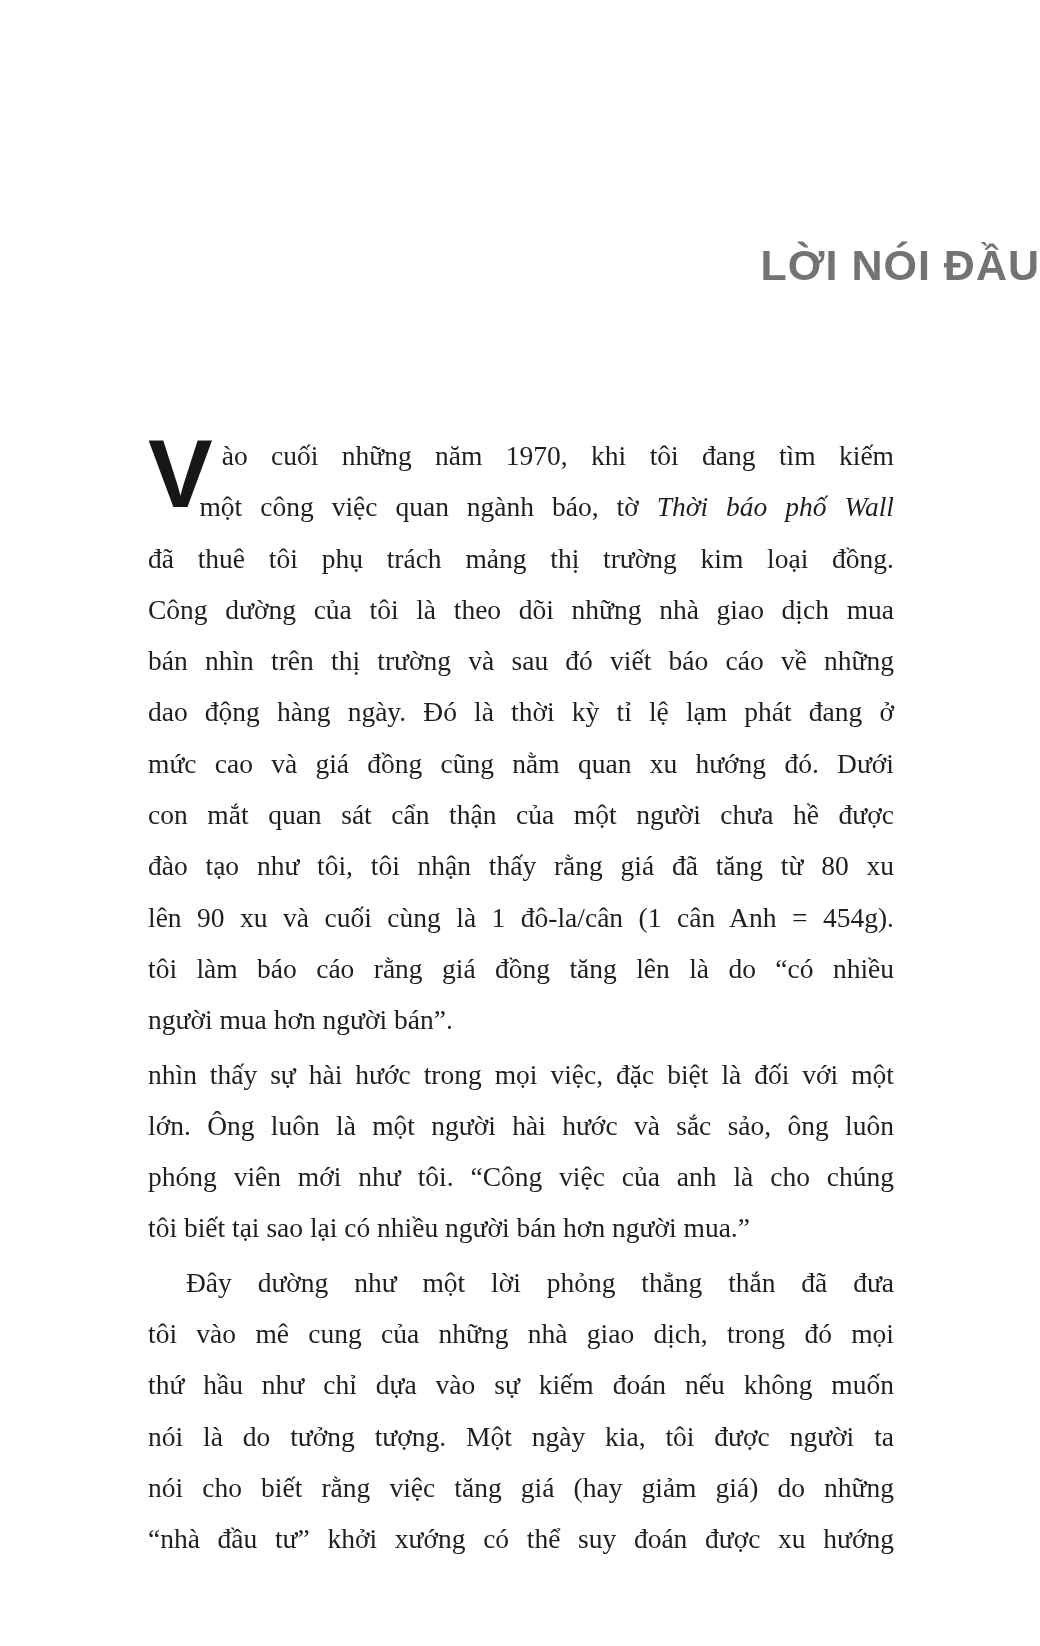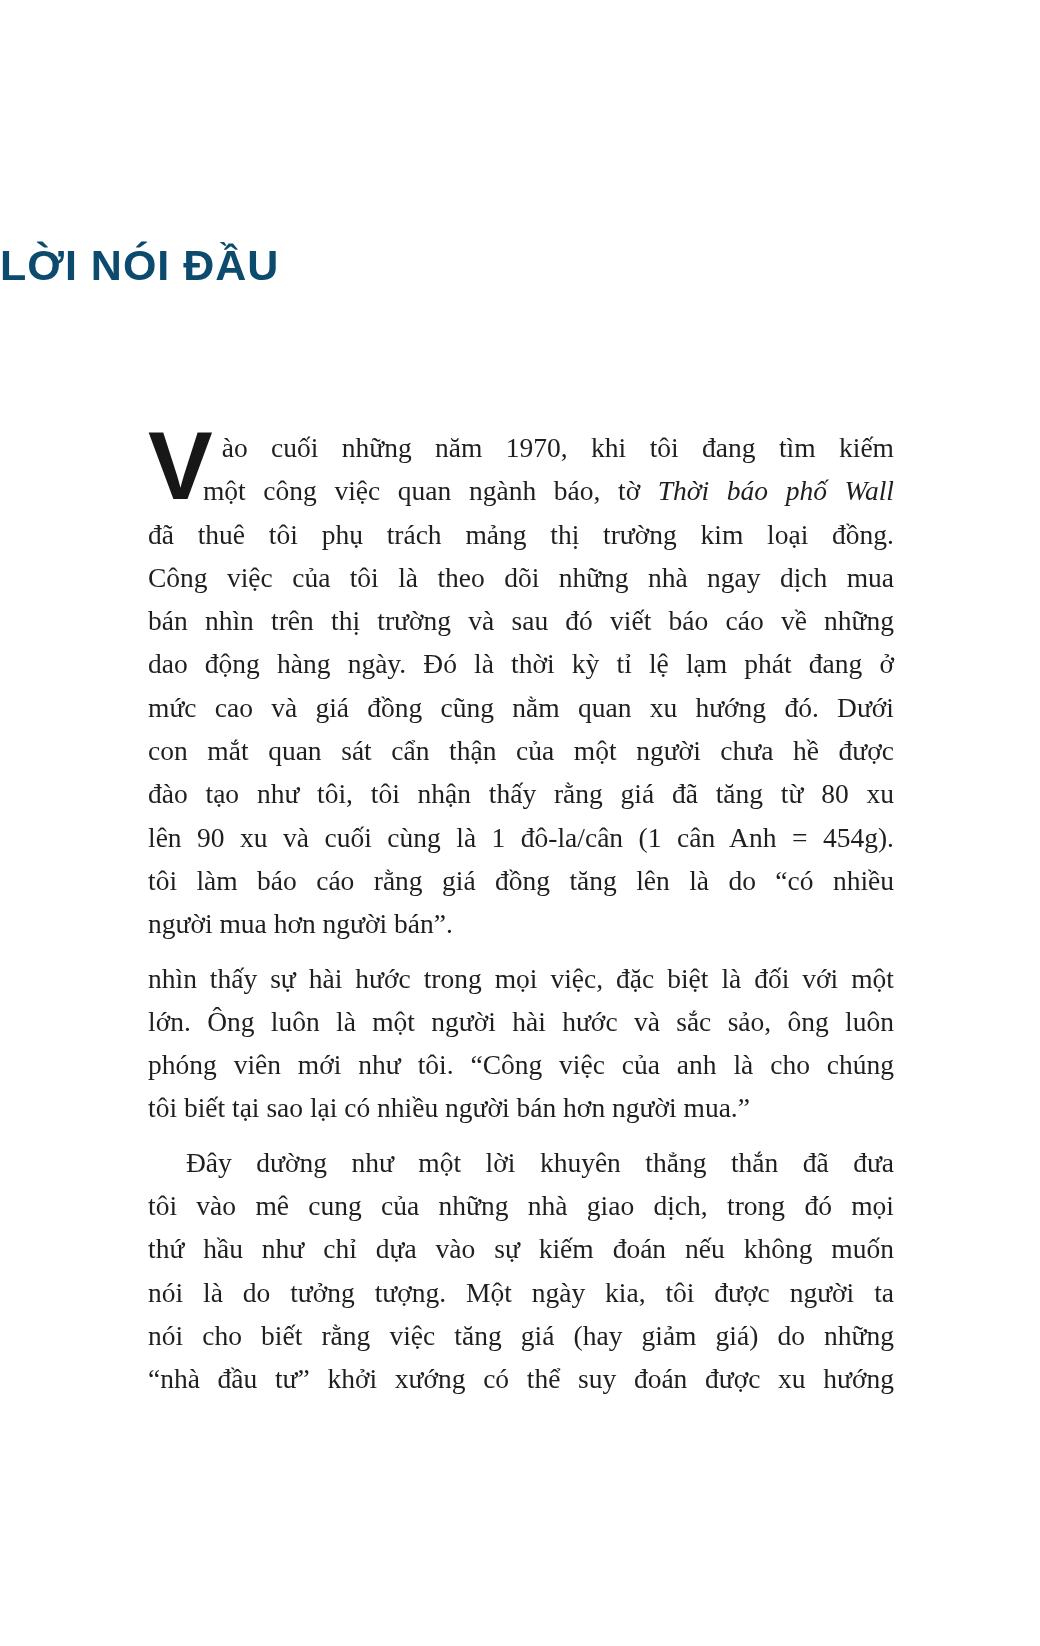--- a/index.html
+++ b/index.html
@@ -11,38 +11,38 @@
     overflow: hidden;
     font-family: "Liberation Serif", serif;
     color: #1f1f1f;
   }
   .title {
     position: absolute;
     top: 241px;
     left: 0;
     width: 100%;
     margin: 0;
-    text-align: left;
+    text-align: right;
     font-family: "Liberation Sans", sans-serif;
     font-weight: bold;
     font-size: 43px;
     letter-spacing: 1px;
-    color: #0c4a6e;
+    color: #737373;
   }
   .body-text {
     position: absolute;
     left: 148px;
     top: 426px;
     width: 746px;
     font-size: 27.5px;
     line-height: 43.3px;
   }
   .para { margin: 0; }
   .p-follow { margin-top: 11px; }
-  .line { min-height: 43.3px; }
+  .line { min-height: 43.3px; margin-top: 8px; }
   .line.j { text-align: justify; text-align-last: justify; }
   .line.last { text-align: right; text-align-last: left; }
   .indent { text-indent: 38px; }
   .it { font-style: italic; }
   .dropcap {
     float: left;
     font-family: "Liberation Sans", sans-serif;
     font-weight: bold;
     font-size: 97px;
     line-height: 80px;
@@ -60,40 +60,40 @@
 
   <h1 class="title">LỜI NÓI ĐẦU</h1>
 
   <div class="body-text">
 
     <div class="para">
       <span class="dropcap">V</span>
       <div class="line j">ào cuối những năm 1970, khi tôi đang tìm kiếm</div>
       <div class="line j"><span>một công việc quan ngành báo, tờ </span><span class="it">Thời báo phố Wall</span></div>
       <div class="line j">đã thuê tôi phụ trách mảng thị trường kim loại đồng.</div>
-      <div class="line j">Công việc của tôi là theo dõi những nhà ngay dịch mua</div>
+      <div class="line j">Công dường của tôi là theo dõi những nhà giao dịch mua</div>
       <div class="line j">bán nhìn trên thị trường và sau đó viết báo cáo về những</div>
       <div class="line j">dao động hàng ngày. Đó là thời kỳ tỉ lệ lạm phát đang ở</div>
       <div class="line j">mức cao và giá đồng cũng nằm quan xu hướng đó. Dưới</div>
       <div class="line j">con mắt quan sát cẩn thận của một người chưa hề được</div>
       <div class="line j">đào tạo như tôi, tôi nhận thấy rằng giá đã tăng từ 80 xu</div>
       <div class="line j">lên 90 xu và cuối cùng là 1 đô-la/cân (1 cân Anh = 454g).</div>
       <div class="line j">tôi làm báo cáo rằng giá đồng tăng lên là do “có nhiều</div>
       <div class="line last">người mua hơn người bán”.</div>
     </div>
 
     <div class="para p-follow">
       <div class="line j">nhìn thấy sự hài hước trong mọi việc, đặc biệt là đối với một</div>
       <div class="line j">lớn. Ông luôn là một người hài hước và sắc sảo, ông luôn</div>
       <div class="line j">phóng viên mới như tôi. “Công việc của anh là cho chúng</div>
       <div class="line last">tôi biết tại sao lại có nhiều người bán hơn người mua.”</div>
     </div>
 
     <div class="para p-follow">
-      <div class="line j indent">Đây dường như một lời khuyên thẳng thắn đã đưa</div>
+      <div class="line j indent">Đây dường như một lời phỏng thẳng thắn đã đưa</div>
       <div class="line j">tôi vào mê cung của những nhà giao dịch, trong đó mọi</div>
       <div class="line j">thứ hầu như chỉ dựa vào sự kiếm đoán nếu không muốn</div>
       <div class="line j">nói là do tưởng tượng. Một ngày kia, tôi được người ta</div>
       <div class="line j">nói cho biết rằng việc tăng giá (hay giảm giá) do những</div>
       <div class="line j">“nhà đầu tư” khởi xướng có thể suy đoán được xu hướng</div>
     </div>
 
   </div>
 
 </div>

